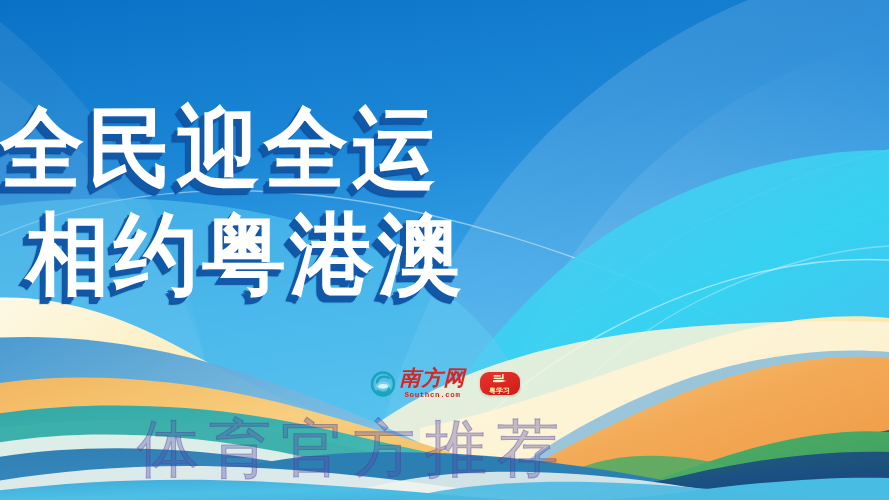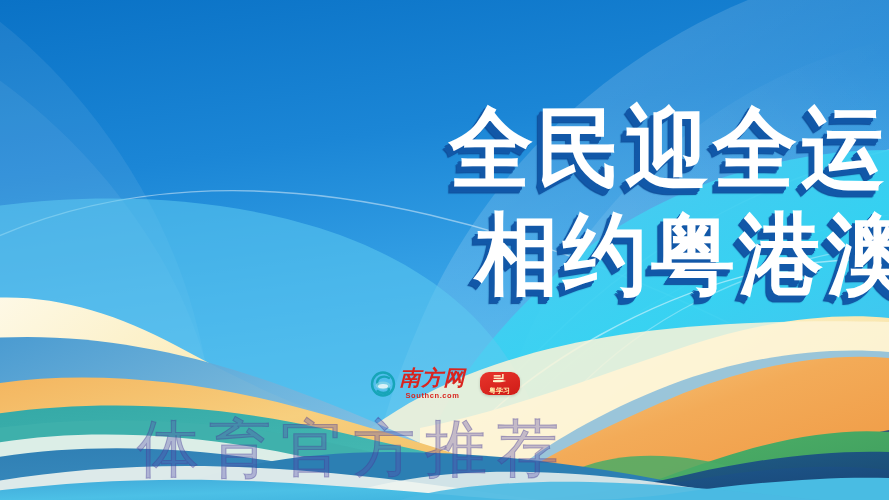--- a/index.html
+++ b/index.html
@@ -24,21 +24,21 @@
     height: 500px;
     display: block;
   }
 
   
   .title-block {
     position: absolute;
     left: 0;
     top: 104px;
     width: 889px;
-    text-align: right;
+    text-align: left;
     z-index: 20;
     pointer-events: none;
   }
   .title-line {
     display: block;
     color: #ffffff;
     font-family: "DejaVu Sans", "Liberation Sans", sans-serif;
     font-weight: bold;
     letter-spacing: 4px;
     line-height: 1.0;
@@ -91,21 +91,21 @@
   }
   .southcn-cn {
     font-family: "DejaVu Sans", "Liberation Sans", sans-serif;
     font-weight: bold;
     font-style: italic;
     font-size: 21px;
     color: #d9241f;
     letter-spacing: 1px;
   }
   .southcn-en {
-    font-family: Liberation Sans, sans-serif;
+    font-family: Liberation Mono, monospace;
     font-weight: bold;
     font-size: 7.5px;
     color: #d9241f;
     letter-spacing: 0.6px;
     margin-top: 3px;
   }
   .logo-yuexuexi {
     width: 40px;
     height: 23px;
     border-radius: 9px;

